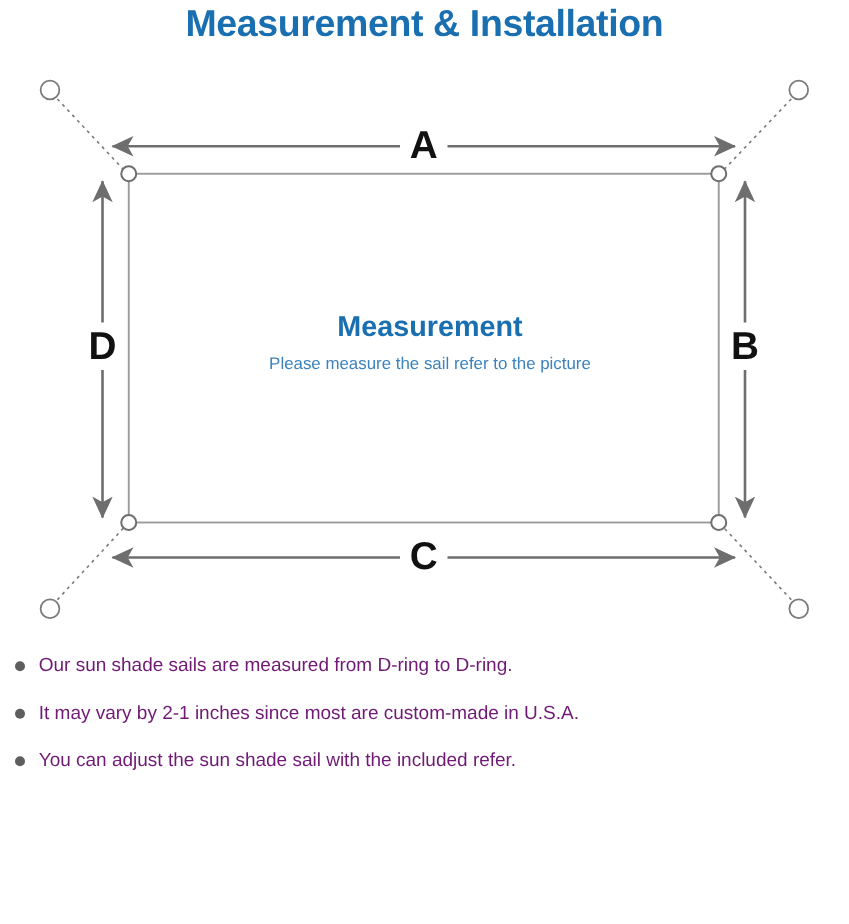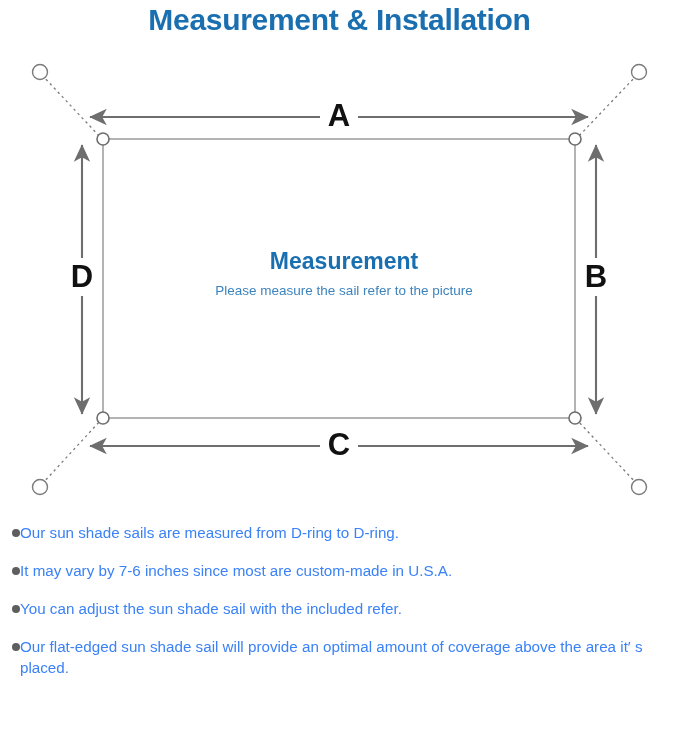--- a/index.html
+++ b/index.html
@@ -38,22 +38,22 @@
     font-weight:normal;fill:#3c83bd;font-size:13.5px;
   }
 
   
   .notes{
     position:absolute;left:0;top:522px;width:679px;
   }
   .note{
     position:relative;
     margin:0 0 17px 0;
-    padding-left:20px;
-    color:#3b82f6;
+    padding-left:31px;
+    color:#701a75;
     font-size:15.2px;
     line-height:21px;
     padding-right:6px;
   }
   .note:last-child{margin-bottom:0;}
   .bullet{
     position:absolute;left:12px;top:7px;
     width:8px;height:8px;border-radius:50%;
     background:#5e5e5e;
   }
@@ -128,25 +128,21 @@
     </svg>
   </div>
 
   <div class="notes">
     <div class="note">
       <span class="bullet"></span>
       <span>Our sun shade sails are measured from D-ring to D-ring.</span>
     </div>
     <div class="note">
       <span class="bullet"></span>
-      <span>It may vary by 7-6 inches since most are custom-made in U.S.A.</span>
+      <span>It may vary by 2-1 inches since most are custom-made in U.S.A.</span>
     </div>
     <div class="note">
       <span class="bullet"></span>
       <span>You can adjust the sun shade sail with the included refer.</span>
-    </div>
-    <div class="note">
-      <span class="bullet"></span>
-      <span>Our flat-edged sun shade sail will provide an optimal amount of coverage above the area it′ s placed.</span>
     </div>
   </div>
 
 </div>
 
 </body></html>

